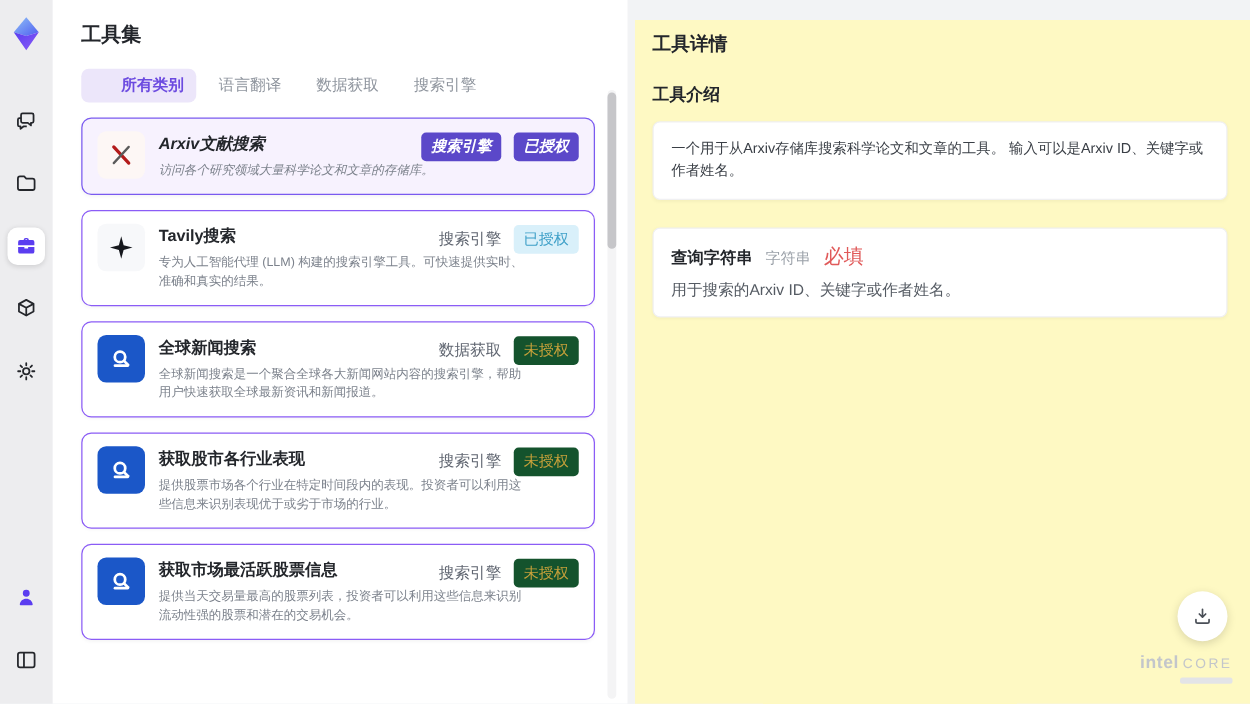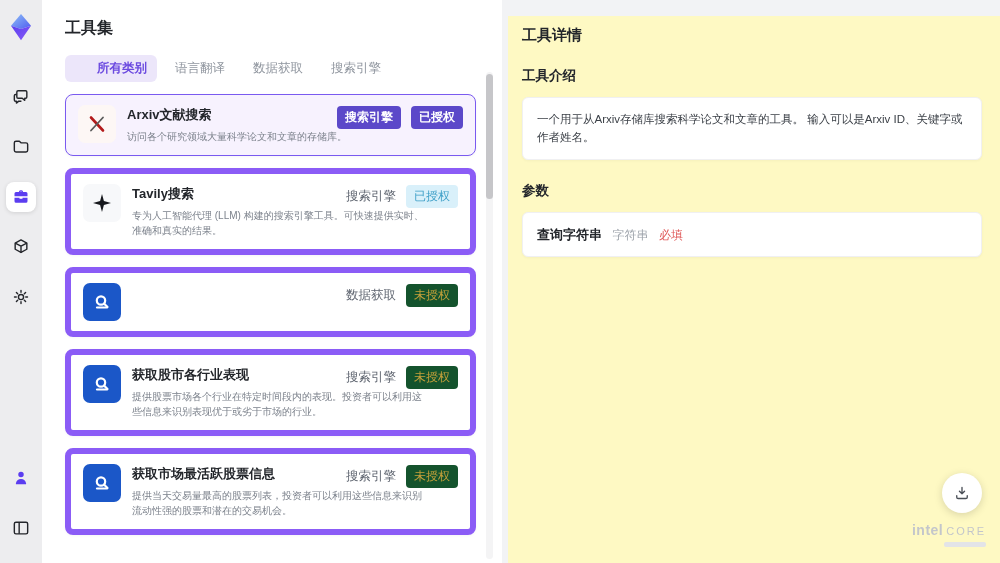--- a/index.html
+++ b/index.html
@@ -30,24 +30,24 @@
   .main-title { font-size:16px; font-weight:700; margin:2px 0 16px 0; }
   .tabs { display:flex; align-items:center; gap:8px; margin-bottom:12px; }
   .tab {
     font-size:12.5px; color:#8f959e; padding:5px 10px; border-radius:6px;
     cursor:pointer; white-space:nowrap;
   }
   .tab.active { background:#ece6fa; color:#6c4be0; font-weight:700;padding-left:32px; }
   .tool-list { display:flex; flex-direction:column; gap:12px; }
   .card {
     position:relative; display:flex; gap:11px; padding:10px 12px;
-    border:6px solid #8b5cf6; border-radius:8px; background:#fff;
+    border:1px solid #8b5cf6; border-radius:8px; background:#fff;
     box-shadow:0 1px 3px rgba(0,0,0,.04); cursor:pointer;
   }
-  .card.selected { border:1px solid #7a5af0; background:#f7f2fe; }
+  .card.selected { border:1px solid #7a5af0; background:#f7f2fe;font-style:italic; }
   .tool-icon {
     width:38px; height:38px; border-radius:7px; flex:0 0 38px;
     display:flex; align-items:center; justify-content:center;
   }
   .tool-icon svg { width:24px; height:24px; }
   .icon-arxiv { background:#fdf7f5; }
   .icon-tavily { background:#f7f8fa; }
   .icon-blue { background:#1b57c8; }
   .card-body { flex:1; min-width:0; padding-top:1px; }
   .card-title { font-size:13px; font-weight:700; margin-bottom:5px; }
@@ -76,21 +76,21 @@
   }
   .detail-title { font-size:15px; font-weight:700; margin:2px 0 22px 0; }
   .section-heading { font-size:13.5px; font-weight:700; margin-bottom:12px; }
   .info-box {
     border:1px solid #f0f0f2; border-radius:6px; background:#fff;
     box-shadow:0 1px 3px rgba(0,0,0,.04); padding:12px 14px; margin-bottom:22px;
   }
   .intro-text { font-size:11.5px; color:#3a3f46; line-height:1.6; }
   .param-name { font-size:13px; font-weight:700; display:inline; }
   .param-type { font-size:12px; color:#9aa0a8; margin-left:6px; }
-  .param-required { font-size:12px; color:#e05a5a; margin-left:6px; }
+  .param-required { font-size:16px; color:#e05a5a; margin-left:6px; }
   .param-desc { font-size:12.5px; color:#555b63; margin-top:8px; }
   
   .fab {
     position:absolute; right:18px; bottom:50px; width:40px; height:40px;
     border-radius:50%; background:#fff; box-shadow:0 2px 8px rgba(0,0,0,.15);
     display:flex; align-items:center; justify-content:center; cursor:pointer; z-index:6;
   }
   .fab svg { width:18px; height:18px; }
   .brand {
     position:absolute; right:14px; bottom:16px; z-index:6; text-align:right;
@@ -211,20 +211,24 @@
     </div>
 
     <div class="card">
       <div class="tool-icon icon-blue">
         <svg viewBox="0 0 24 24" fill="none" stroke="#ffffff" stroke-width="2.2" stroke-linecap="round">
           <circle cx="11" cy="10.5" r="4.2"></circle>
             <path d="M14.2 13.7 L17.5 17"></path>
             <path d="M7 17.5h10"></path>
         </svg>
       </div>
+      <div class="card-body">
+        <div class="card-title">全球新闻搜索</div>
+        <div class="card-desc">全球新闻搜索是一个聚合全球各大新闻网站内容的搜索引擎，帮助用户快速获取全球最新资讯和新闻报道。</div>
+      </div>
       <div class="card-badges">
         <span class="badge-cat-plain">数据获取</span>
         <span class="badge-pill badge-yellow">未授权</span>
       </div>
     </div>
 
     <div class="card">
       <div class="tool-icon icon-blue">
         <svg viewBox="0 0 24 24" fill="none" stroke="#ffffff" stroke-width="2.2" stroke-linecap="round">
           <circle cx="11" cy="10.5" r="4.2"></circle>
@@ -268,27 +272,27 @@
 </div>
 
 <div class="detail">
   <h2 class="detail-title">工具详情</h2>
 
   <div class="section-heading">工具介绍</div>
   <div class="info-box">
     <div class="intro-text">一个用于从Arxiv存储库搜索科学论文和文章的工具。 输入可以是Arxiv ID、关键字或作者姓名。</div>
   </div>
 
-  <div class="section-heading">参数</div>
   <div class="info-box">
     <div>
       <span class="param-name">查询字符串</span>
       <span class="param-type">字符串</span>
       <span class="param-required">必填</span>
     </div>
+    <div class="param-desc">用于搜索的Arxiv ID、关键字或作者姓名。</div>
   </div>
 </div>
 
 <div class="fab">
   <svg viewBox="0 0 24 24" fill="none" stroke="#4a4f57" stroke-width="1.8" stroke-linecap="round" stroke-linejoin="round">
     <path d="M12 4.5v8.5M12 13l-3.4-3.4M12 13l3.4-3.4"></path>
     <path d="M5 15.5v2A1.8 1.8 0 0 0 6.8 19.3h10.4A1.8 1.8 0 0 0 19 17.5v-2"></path>
   </svg>
 </div>
 <div class="brand">

